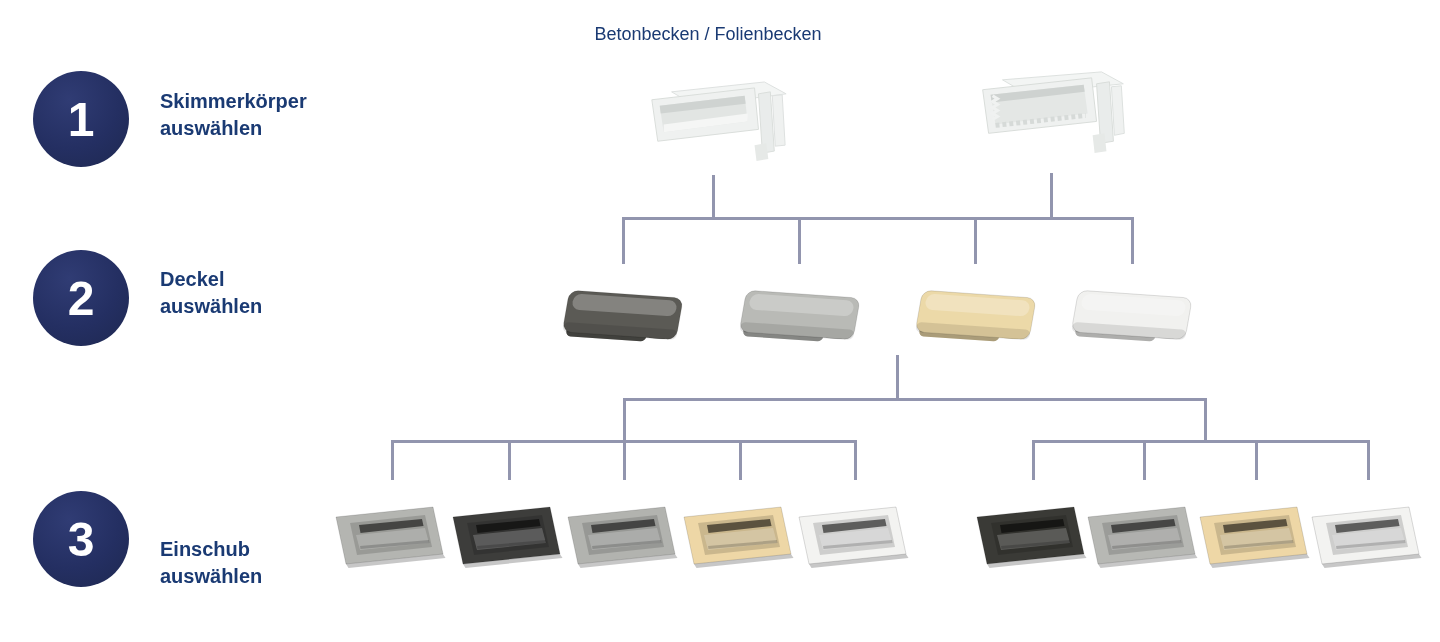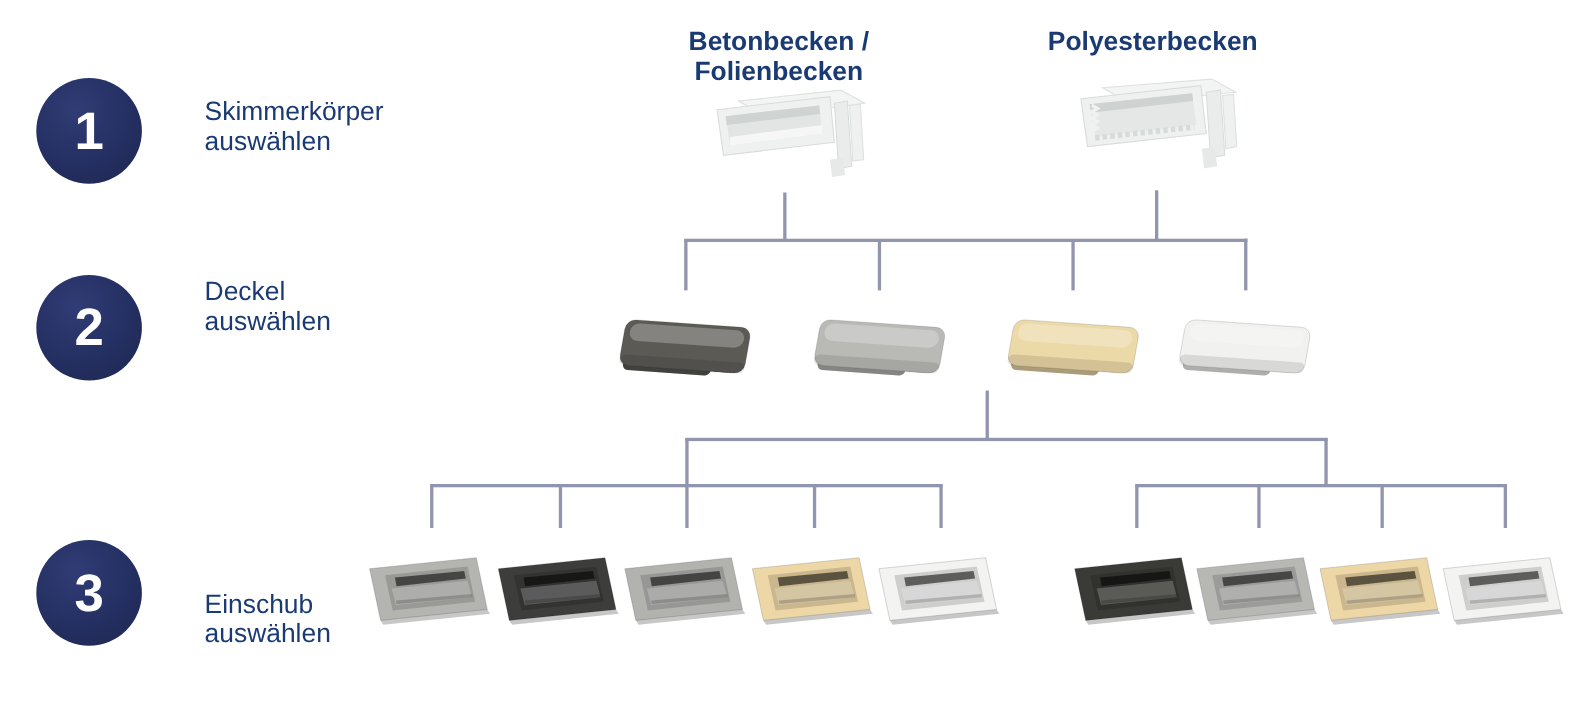--- a/index.html
+++ b/index.html
@@ -12,26 +12,26 @@
   .hline{height:3px;}
   .vline{width:3px;}
   
   .step-circle{
     position:absolute;left:33px;width:96px;height:96px;border-radius:50%;
     background:radial-gradient(circle at 38% 30%, #303c74 0%, #242f62 55%, #1e2850 100%);
     color:#ffffff;font-size:48px;font-weight:bold;
     display:flex;align-items:center;justify-content:center;
   }
   .step-label{
-    position:absolute;left:160px;color:#1a3a73;font-weight:normal;
-    font-size:24px;line-height:27px;margin-left:26px;
+    position:absolute;left:160px;color:#1a3a73;font-weight:bold;
+    font-size:20px;line-height:27px;
   }
   .col-heading{
     position:absolute;top:24px;width:320px;text-align:center;
-    color:#1a3a73;font-weight:bold;font-size:24px;
+    color:#1a3a73;font-weight:normal;font-size:18px;
   }
   .product{position:absolute;}
 </style>
 </head>
 <body>
 
 <svg width="0" height="0" style="position:absolute" aria-hidden="true">
   <defs>
     <g id="sym-lid">
       <g transform="rotate(4 64 36) skewX(-6)">
@@ -72,34 +72,33 @@
       <polygon points="125,22 138,20 142,80 129,82" fill="#e9eceb" stroke="#d9ddda"></polygon>
       <polygon points="140,25 150,24 153,72 143,74" fill="#eff1f0" stroke="#dde1df"></polygon>
       <polygon points="121,74 133,72 135,90 123,92" fill="#e6e9e7"></polygon>
     </g>
   </defs>
 </svg>
 
 <div id="canvas">
 
   <div class="col-heading" style="left:548px;">Betonbecken / Folienbecken</div>
-  <div class="col-heading" style="left:888px;">Polyesterbecken</div>
 
   <div class="step-circle" style="top:71px;">
     <span>1</span>
   </div>
   <div class="step-label" style="top:88px;">
     <div>Skimmerkörper</div>
     <div>auswählen</div>
   </div>
 
   <div class="step-circle" style="top:250px;">
     <span>2</span>
   </div>
-  <div class="step-label" style="top:252px;">
+  <div class="step-label" style="top:266px;">
     <div>Deckel</div>
     <div>auswählen</div>
   </div>
 
   <div class="step-circle" style="top:491px;">
     <span>3</span>
   </div>
   <div class="step-label" style="top:536px;">
     <div>Einschub</div>
     <div>auswählen</div>

